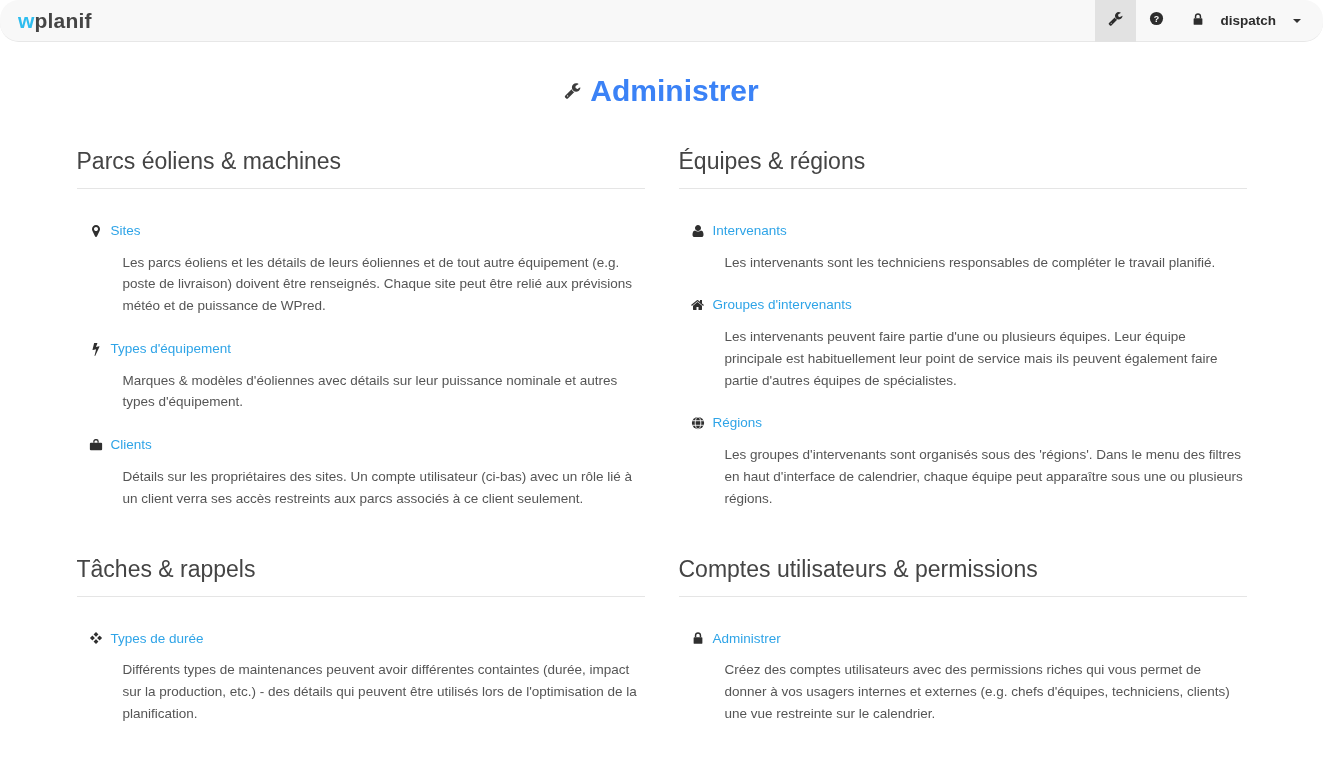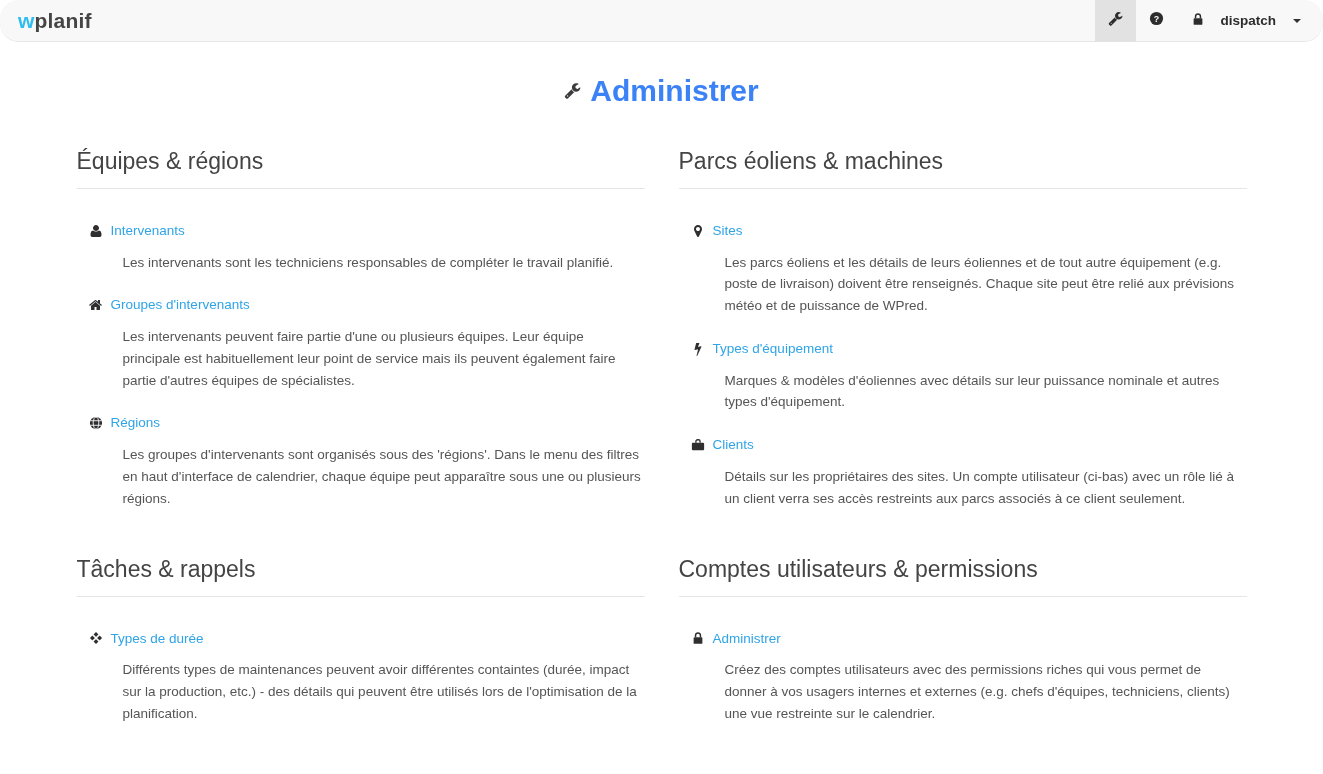--- a/index.html
+++ b/index.html
@@ -119,20 +119,57 @@
 <main class="container">
   <h1 class="page-title">
     <span class="title-icon"><svg>
           <use href="#i-wrench"></use>
         </svg></span><span>Administrer</span>
   </h1>
 
   <div class="grid">
 
     <section>
+      <h2>Parcs éoliens &amp; machines</h2>
+      <div class="item">
+        <a class="item-link">
+          <span class="icon">
+              <svg>
+                <use href="#i-marker"></use>
+              </svg>
+            </span>
+          <span>Sites</span>
+        </a>
+        <p class="item-desc">Les parcs éoliens et les détails de leurs éoliennes et de tout autre équipement (e.g. poste de livraison) doivent être renseignés. Chaque site peut être relié aux prévisions météo et de puissance de WPred.</p>
+      </div>
+      <div class="item">
+        <a class="item-link">
+          <span class="icon">
+              <svg>
+                <use href="#i-bolt"></use>
+              </svg>
+            </span>
+          <span>Types d'équipement</span>
+        </a>
+        <p class="item-desc">Marques &amp; modèles d'éoliennes avec détails sur leur puissance nominale et autres types d'équipement.</p>
+      </div>
+      <div class="item">
+        <a class="item-link">
+          <span class="icon">
+              <svg>
+                <use href="#i-briefcase"></use>
+              </svg>
+            </span>
+          <span>Clients</span>
+        </a>
+        <p class="item-desc">Détails sur les propriétaires des sites. Un compte utilisateur (ci-bas) avec un rôle lié à un client verra ses accès restreints aux parcs associés à ce client seulement.</p>
+      </div>
+    </section>
+
+    <section>
       <h2>Équipes &amp; régions</h2>
       <div class="item">
         <a class="item-link">
           <span class="icon">
               <svg>
                 <use href="#i-user"></use>
               </svg>
             </span>
           <span>Intervenants</span>
         </a>
@@ -152,57 +189,20 @@
       <div class="item">
         <a class="item-link">
           <span class="icon">
               <svg>
                 <use href="#i-globe"></use>
               </svg>
             </span>
           <span>Régions</span>
         </a>
         <p class="item-desc">Les groupes d'intervenants sont organisés sous des 'régions'. Dans le menu des filtres en haut d'interface de calendrier, chaque équipe peut apparaître sous une ou plusieurs régions.</p>
-      </div>
-    </section>
-
-    <section>
-      <h2>Parcs éoliens &amp; machines</h2>
-      <div class="item">
-        <a class="item-link">
-          <span class="icon">
-              <svg>
-                <use href="#i-marker"></use>
-              </svg>
-            </span>
-          <span>Sites</span>
-        </a>
-        <p class="item-desc">Les parcs éoliens et les détails de leurs éoliennes et de tout autre équipement (e.g. poste de livraison) doivent être renseignés. Chaque site peut être relié aux prévisions météo et de puissance de WPred.</p>
-      </div>
-      <div class="item">
-        <a class="item-link">
-          <span class="icon">
-              <svg>
-                <use href="#i-bolt"></use>
-              </svg>
-            </span>
-          <span>Types d'équipement</span>
-        </a>
-        <p class="item-desc">Marques &amp; modèles d'éoliennes avec détails sur leur puissance nominale et autres types d'équipement.</p>
-      </div>
-      <div class="item">
-        <a class="item-link">
-          <span class="icon">
-              <svg>
-                <use href="#i-briefcase"></use>
-              </svg>
-            </span>
-          <span>Clients</span>
-        </a>
-        <p class="item-desc">Détails sur les propriétaires des sites. Un compte utilisateur (ci-bas) avec un rôle lié à un client verra ses accès restreints aux parcs associés à ce client seulement.</p>
       </div>
     </section>
 
     <section>
       <h2>Tâches &amp; rappels</h2>
       <div class="item">
         <a class="item-link">
           <span class="icon">
               <svg>
                 <use href="#i-diamond"></use>

